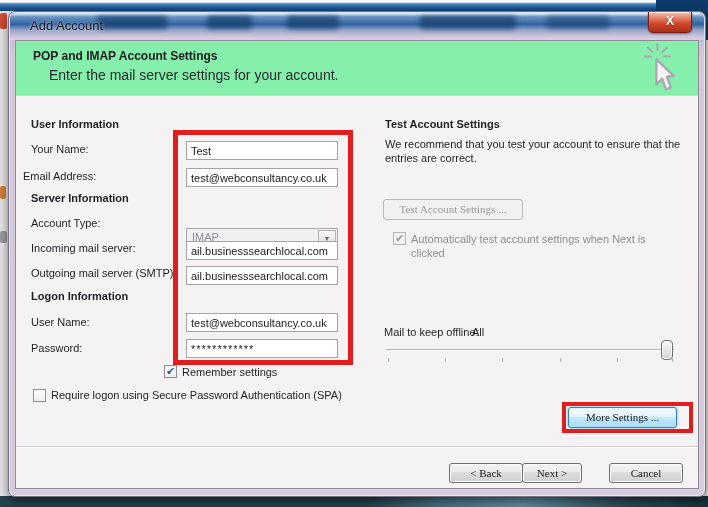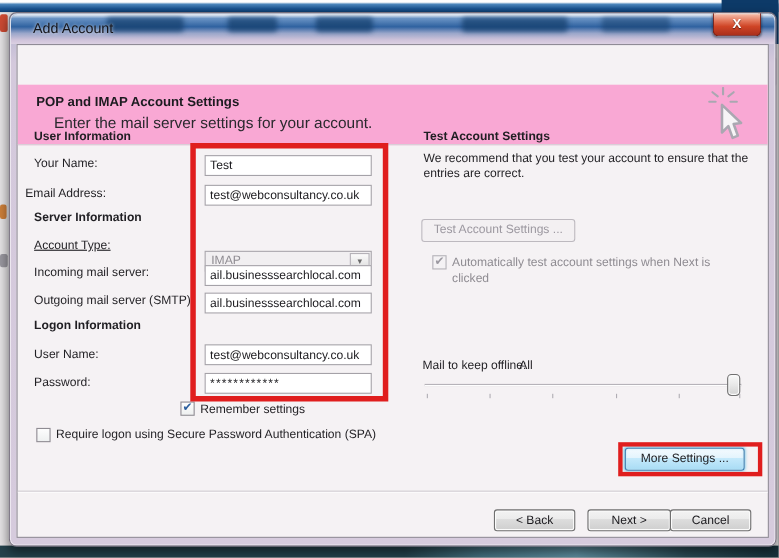--- a/index.html
+++ b/index.html
@@ -48,22 +48,22 @@
     box-shadow:inset 0 1px 0 rgba(255,255,255,.6), 0 1px 2px rgba(0,0,0,.4);
     color:#fff;font-size:12px;font-weight:bold;text-align:center;line-height:19px;
     cursor:default;text-shadow:0 1px 1px rgba(0,0,0,.55);
   }
 
   
   .client{
     position:absolute;left:6px;right:6px;top:28px;bottom:7px;
     background:#f5f2f4;border:1px solid #8f8b96;overflow:hidden;
   }
-  .header-band{position:absolute;left:0;right:0;top:0;height:55px;background:#f9a8d4;
-    border-bottom:1px solid #d6d2d8;margin-top:36px;}
+  .header-band{position:absolute;left:0;right:0;top:0;height:55px;background:#86efac;
+    border-bottom:1px solid #d6d2d8;}
   .header-title{position:absolute;left:17px;top:8px;font-size:12px;font-weight:bold;color:#1c1b20;}
   .header-sub{position:absolute;left:33px;top:26px;font-size:14px;color:#2a292e;}
   .cursor-icon{position:absolute;left:627px;top:2px;width:46px;height:54px;}
 
   .lbl{position:absolute;font-size:11px;color:#201f23;white-space:nowrap;}
   .sect{font-weight:bold;}
 
   .tfield{
     position:absolute;width:152px;height:19px;border:1px solid #a5a2a8;background:#fff;
     font-family:"Liberation Sans","DejaVu Sans",sans-serif;font-size:11px;color:#1c1b1f;
@@ -84,21 +84,21 @@
     text-align:center;color:#2a5d9e;
   }
   .chk.disabled{border-color:#b5b2b8;background:#f4f2f4;color:#9b98a0;}
   .chk-lbl{position:absolute;font-size:11px;color:#201f23;}
   .chk-lbl.disabled{color:#8f8c92;}
 
   .win-btn{
     position:absolute;height:20px;border:1px solid #707070;border-radius:3px;
     background:linear-gradient(180deg,#f3f3f3 0%,#ebebeb 45%,#dddddd 46%,#cfcfcf 100%);
     box-shadow:inset 0 0 0 1px #fbfbfb;
-    font-family:Liberation Sans, sans-serif;
+    font-family:Liberation Serif, serif;
     font-size:11px;color:#1c1b1f;text-align:center;line-height:18px;cursor:default;
   }
   .win-btn.disabled{
     border-color:#bdb9bf;background:#f3f0f2;box-shadow:none;color:#9c98a0;
   }
   .win-btn.focused{
     border:1px solid #3c7fb1;
     background:linear-gradient(180deg,#f4fafe 0%,#e3f4fd 45%,#c4e9fb 46%,#a9dcf5 100%);
     box-shadow:0 0 3px #59bde6, inset 0 0 2px #b9e4f5;
   }
@@ -162,21 +162,21 @@
             <line x1="27" y1="14" x2="21" y2="14"></line>
           </g>
           <polygon points="13,17 13,43 19,37 23,48 28,46 24,35 31,34" fill="#f6f4f6" stroke="#aaa7b1" stroke-width="2.4" stroke-linejoin="round"></polygon>
         </svg>
       </div>
 
       <div class="lbl sect" style="left:15px;top:77px;">User Information</div>
       <div class="lbl" style="left:15px;top:102px;">Your Name:</div>
       <div class="lbl" style="left:7px;top:129px;">Email Address:</div>
       <div class="lbl sect" style="left:15px;top:151px;">Server Information</div>
-      <div class="lbl" style="left:15px;top:176px;text-decoration:underline;">Account Type:</div>
+      <div class="lbl" style="left:15px;top:176px;">Account Type:</div>
       <div class="lbl" style="left:15px;top:201px;">Incoming mail server:</div>
       <div class="lbl" style="left:15px;top:226px;">Outgoing mail server (SMTP):</div>
       <div class="lbl sect" style="left:15px;top:249px;">Logon Information</div>
       <div class="lbl" style="left:15px;top:275px;">User Name:</div>
       <div class="lbl" style="left:15px;top:301px;">Password:</div>
 
       <input class="tfield" style="left: 170px; top: 100px;" value="Test">
       <input class="tfield" style="left: 170px; top: 127px;" value="test@webconsultancy.co.uk">
 
       <div class="combo" style="left:170px;top:175px;">
@@ -216,21 +216,21 @@
       <div class="tick" style="left:429px;top:317px;"></div>
       <div class="tick" style="left:486px;top:317px;"></div>
       <div class="tick" style="left:544px;top:317px;"></div>
       <div class="tick" style="left:601px;top:317px;"></div>
       <div class="tick" style="left:656px;top:317px;"></div>
 
       <div class="win-btn focused" style="left:552px;top:366px;width:109px;height:21px;">More Settings ...</div>
 
       <div class="sep-line" style="top:405px;"></div>
       <div class="win-btn" style="left:433px;top:422px;width:74px;">&lt; Back</div>
-      <div class="win-btn" style="left:518px;top:422px;width:76px;">Next &gt;</div>
+      <div class="win-btn" style="left:506px;top:422px;width:60px;">Next &gt;</div>
       <div class="win-btn" style="left:593px;top:422px;width:74px;">Cancel</div>
 
       <div class="red-rect" style="left:157px;top:89px;width:180px;height:235px;"></div>
       <div class="red-rect thin" style="left:546px;top:361px;width:131px;height:31px;"></div>
 
     </div>
   </div>
 </div>
 
 </body></html>

